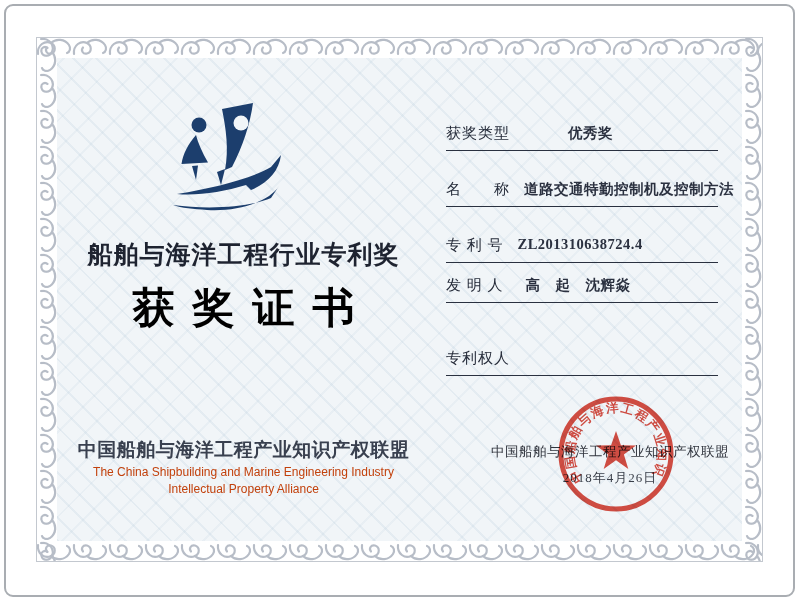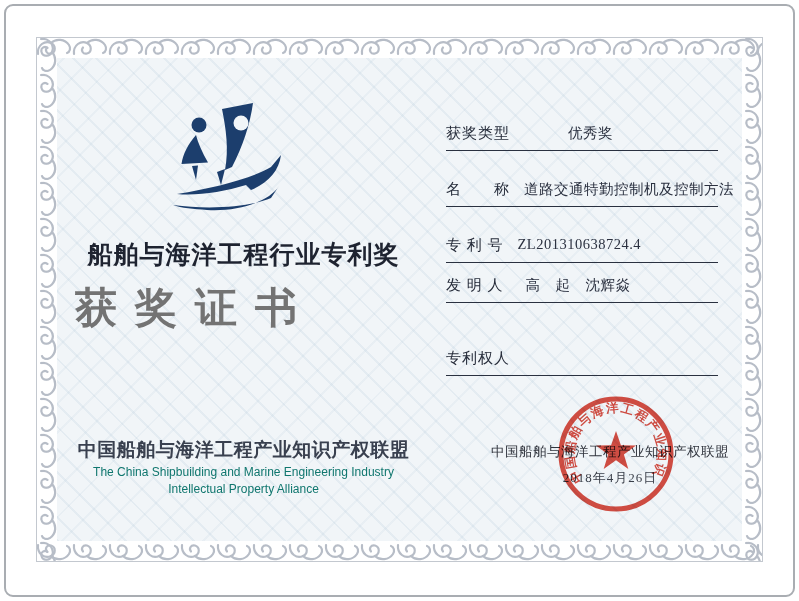--- a/index.html
+++ b/index.html
@@ -30,46 +30,46 @@
   }
 
   
   .left-col{position:absolute;left:57px;top:58px;width:373px;height:342px;}
   .logo-wrap{position:absolute;left:108px;top:35px;width:180px;height:132px;}
   .award-program{
     position:absolute;left:0;top:180px;width:373px;text-align:center;
     font-size:25px;font-weight:bold;color:#1e2330;letter-spacing:1px;
   }
   .doc-title{
-    position:absolute;left:0;top:222px;width:373px;
-    font-size:42px;font-weight:bold;color:#737373;
+    position:absolute;left:0;top:222px;width:373px;text-align:center;
+    font-size:42px;font-weight:bold;color:#000000;
     letter-spacing:18px;text-indent:18px;
   }
   .issuer-block{position:absolute;left:0;top:380px;width:373px;text-align:center;}
   .issuer-cn{
     font-size:19px;font-weight:bold;color:#39404f;letter-spacing:0.5px;line-height:24px;
   }
   .issuer-en{
     font-family:"Liberation Sans", sans-serif;
-    font-size:12px;color:#0f766e;line-height:14px;margin-top:3px;
+    font-size:12px;color:#c2410c;line-height:14px;margin-top:3px;
   }
 
   
   .field{
     position:absolute;left:446px;width:272px;height:26px;
     border-bottom:1.5px solid #2a3140;
     display:flex;align-items:flex-start;box-sizing:content-box;
   }
   .f1{top:124px;gap:44px;} .f2{top:180px;} .f3{top:236px;} .f4{top:276px;gap:8px;} .f5{top:349px;}
   .flabel{
     font-size:15px;color:#262c3a;letter-spacing:1px;white-space:pre;
     margin-right:14px;flex:none;
   }
   .fvalue{
-    font-size:14.5px;color:#2b3140;white-space:pre;letter-spacing:0.5px;
+    font-size:14.5px;color:#2b3140;white-space:pre;letter-spacing:0.5px;font-weight:bold;
   }
 
   
   .signoff-issuer{
     position:absolute;left:455px;top:443px;width:310px;text-align:center;
     font-size:13.5px;color:#30343d;letter-spacing:0.5px;
   }
   .signoff-date{
     position:absolute;left:455px;top:469px;width:310px;text-align:center;
     font-size:13px;color:#3a3f49;letter-spacing:1px;

